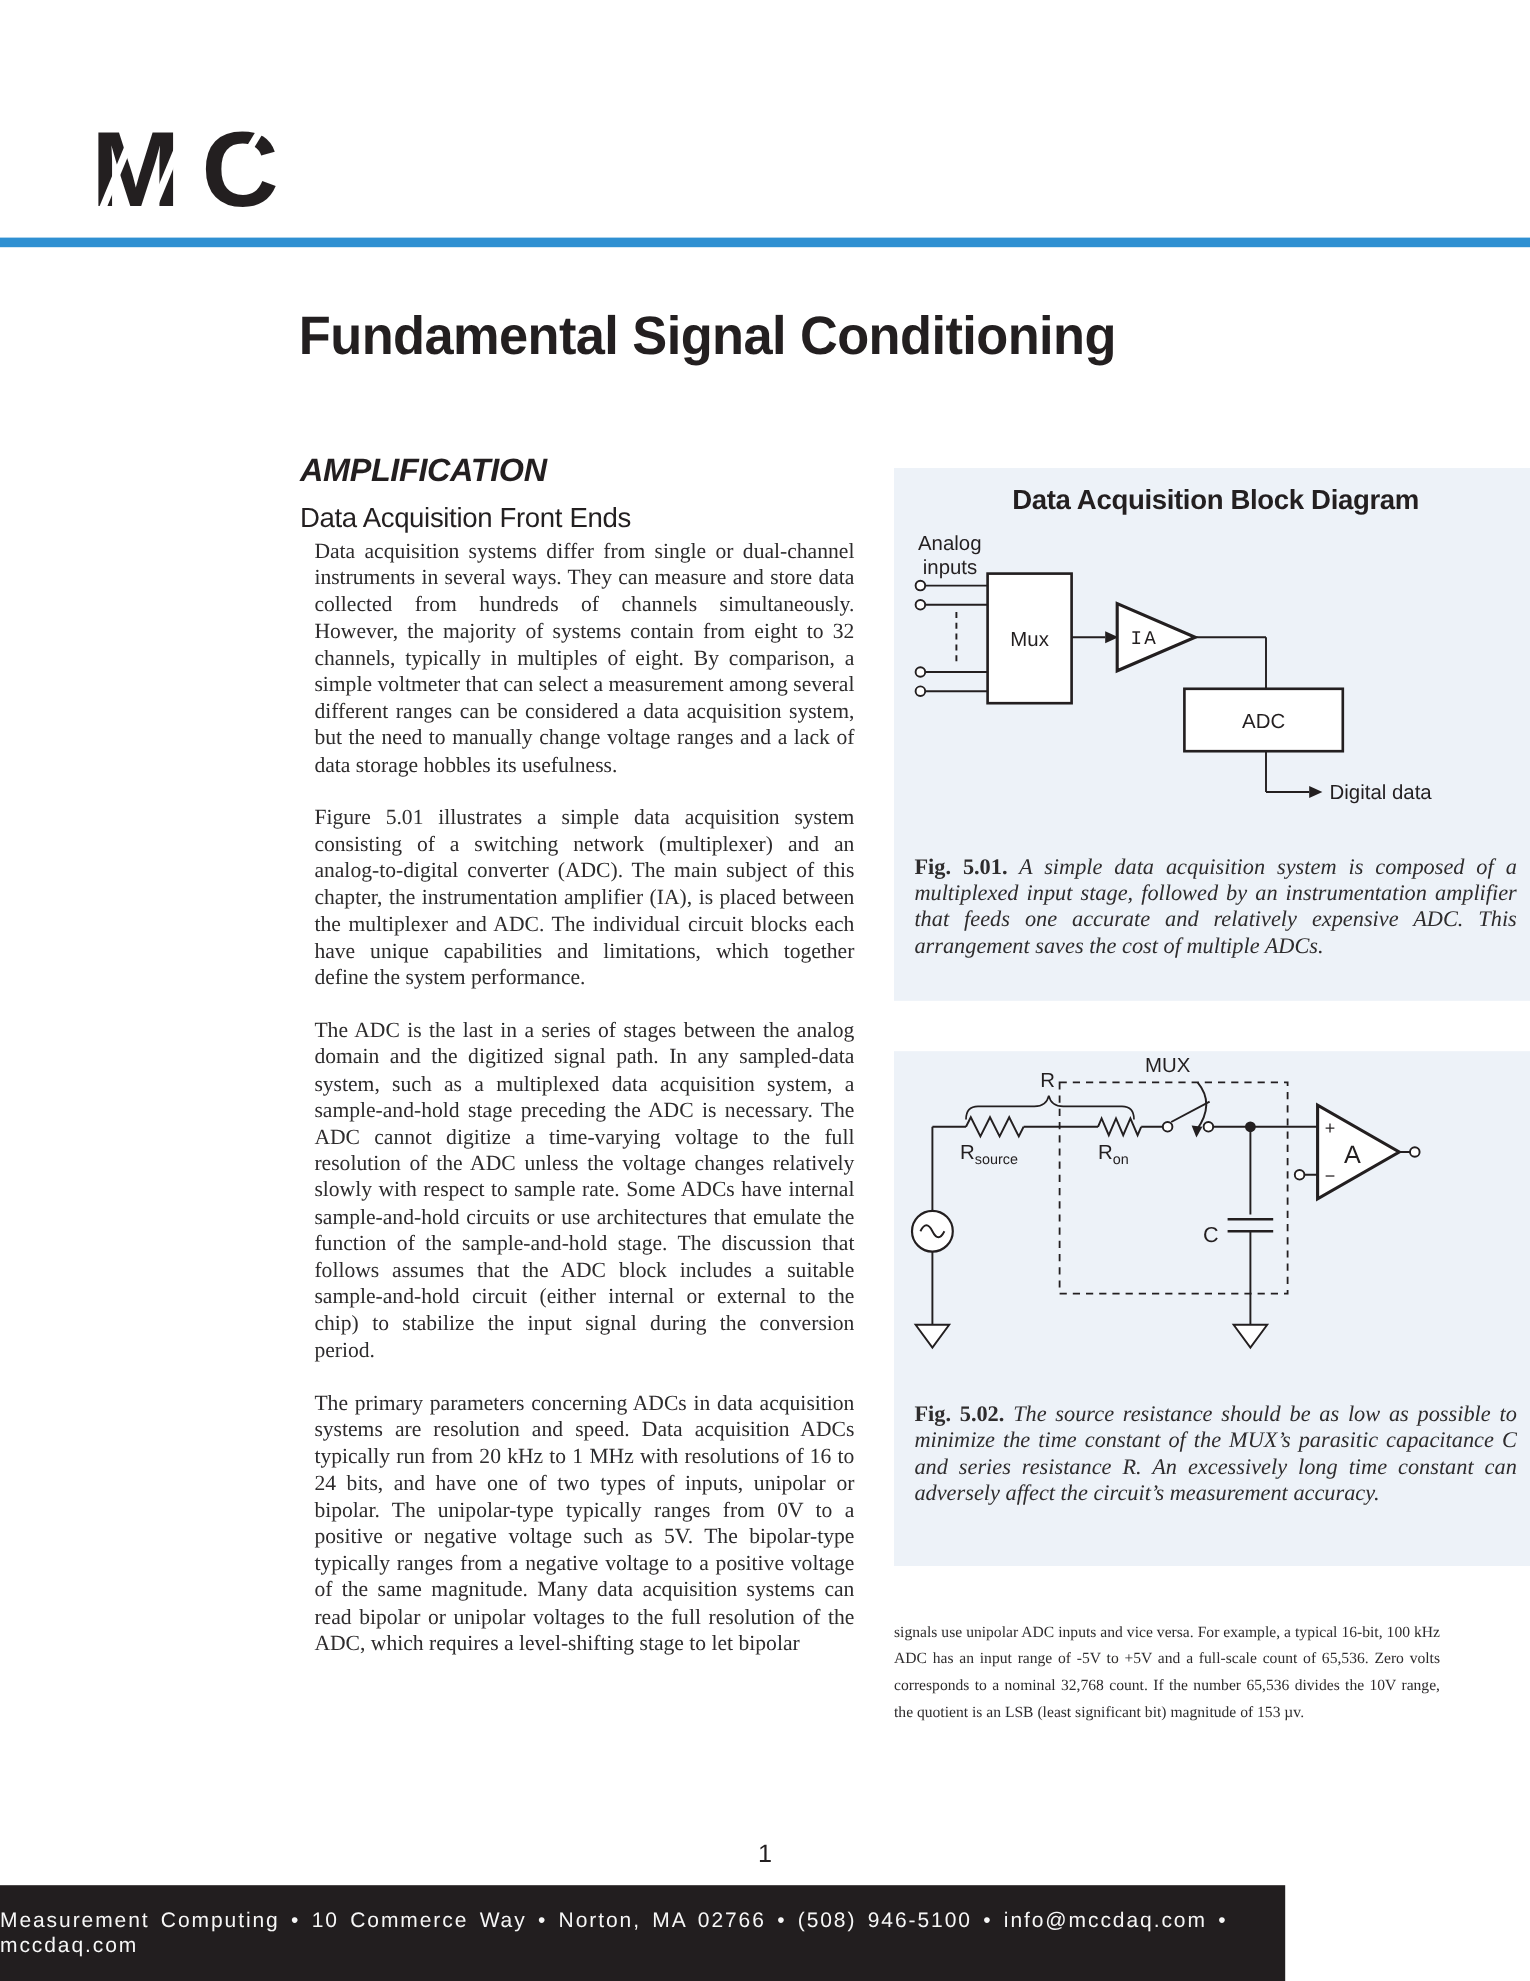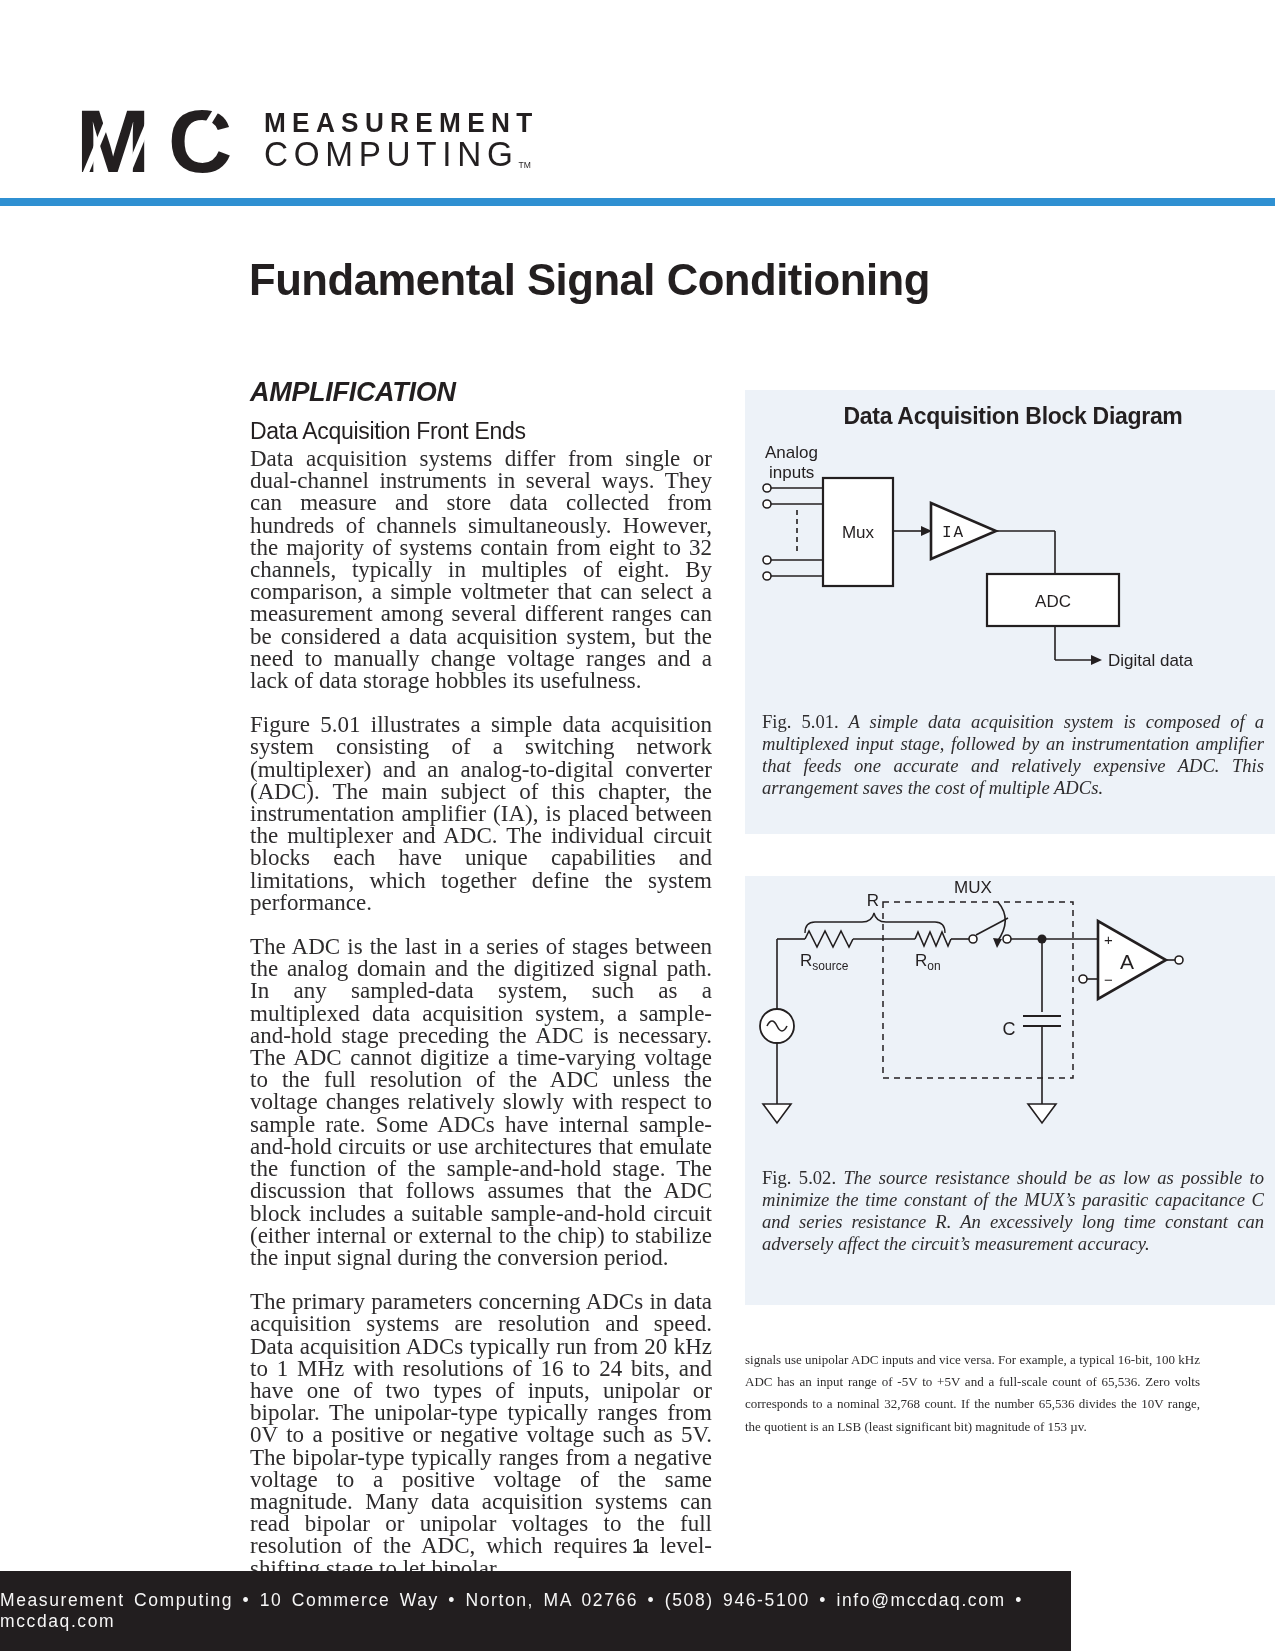--- a/index.html
+++ b/index.html
@@ -17,29 +17,29 @@
   .doc-title{position:absolute;left:249px;top:254px;width:900px;margin:0;
              font-family:"Liberation Sans",sans-serif;font-weight:bold;font-size:45px;
              color:#231f20;letter-spacing:-.5px;transform:scaleX(.97);transform-origin:left;}
 
   
   .left-col{position:absolute;left:250px;top:377px;width:462px;}
   .sec-head{margin:0 0 10px 0;font-family:"Liberation Sans",sans-serif;font-weight:bold;
             font-size:27px;color:#231f20;letter-spacing:-.3px;font-style:italic;}
   .sub-head{margin:0 0 3px 0;font-family:"Liberation Sans",sans-serif;font-weight:normal;
             font-size:23px;color:#231f20;letter-spacing:-.3px;}
-  .body-par{margin:0 0 22px 0;font-size:23px;line-height:22.2px;text-align:justify;}
+  .body-par{margin:0 0 22px 12px;font-size:18px;line-height:22.2px;text-align:justify;}
 
   
   .fig-box{position:absolute;left:745px;width:536px;box-sizing:border-box;}
   .fig-title{margin:0;padding-top:13px;text-align:center;font-family:"Liberation Sans",sans-serif;
              font-weight:bold;font-size:23px;color:#231f20;letter-spacing:-.3px;}
   .fig-caption{padding:6px 17px 0 17px;font-size:18.6px;line-height:22px;text-align:justify;
                font-style:italic;color:#2e2c2d;}
-  .fig-caption b{font-style:normal;font-weight:normal;}
+  .fig-caption b{font-style:normal;font-weight:bold;}
   .right-par{position:absolute;left:745px;top:1349px;width:455px;margin:0;
              font-size:13px;line-height:22.2px;text-align:justify;}
 
   .page-num{position:absolute;left:0;top:1534px;width:1275px;text-align:center;
             font-family:"Liberation Sans",sans-serif;font-size:21px;color:#231f20;}
   .footer{position:absolute;left:0;top:1571px;width:1071px;height:80px;
           display:flex;align-items:center;justify-content:center;}
   .footer span{font-family:"Liberation Sans",sans-serif;font-size:17.5px;color:#f7f7f7;
                letter-spacing:1.6px;word-spacing:3px;}
 
@@ -62,24 +62,20 @@
         </linearGradient>
       </defs>
       <text x="-4" y="66" font-size="89" font-weight="bold" font-family="DejaVu Sans" fill="url(#mcgrad)">M</text>
       <text x="88" y="66" font-size="89" font-weight="bold" font-family="DejaVu Sans" fill="url(#mcgrad)">C</text>
       <g stroke="#ffffff" stroke-width="6">
         <line x1="2" y1="76" x2="36" y2="-6"></line>
         <line x1="44" y1="76" x2="78" y2="-6"></line>
         <line x1="112" y1="44" x2="146" y2="-12"></line>
       </g>
     </svg>
-    <div class="logo-text">
-      <span class="logo-line1">MEASUREMENT</span>
-      <span class="logo-line2"><span>COMPUTING</span><span class="logo-tm">TM</span></span>
-    </div>
   </div>
   <div class="blue-rule" id="blueRule" style="background: rgb(47, 144, 210);"></div>
 
   <h1 class="doc-title">Fundamental Signal Conditioning</h1>
 
   <div class="left-col">
     <h2 class="sec-head">AMPLIFICATION</h2>
     <h3 class="sub-head">Data Acquisition Front Ends</h3>
     <p class="body-par">Data acquisition systems differ from single or dual-channel instruments in several ways. They can measure and store data collected from hundreds of channels simultaneously. However, the majority of systems contain from eight to 32 channels, typically in multiples of eight. By comparison, a simple voltmeter that can select a measurement among several different ranges can be considered a data acquisition system, but the need to manually change voltage ranges and a lack of data storage hobbles its usefulness.</p>
     <p class="body-par">Figure 5.01 illustrates a simple data acquisition system consisting of a switching network (multiplexer) and an analog-to-digital converter (ADC). The main subject of this chapter, the instrumentation amplifier (IA), is placed between the multiplexer and ADC. The individual circuit blocks each have unique capabilities and limitations, which together define the system performance.</p>

